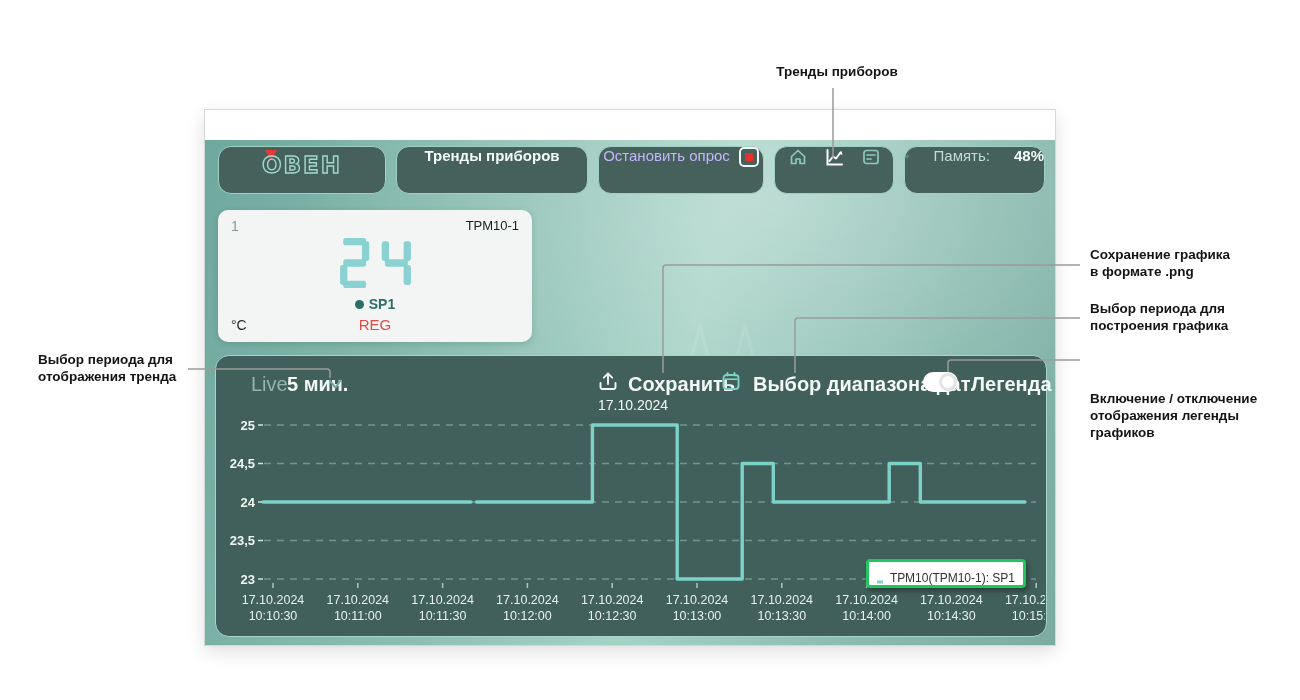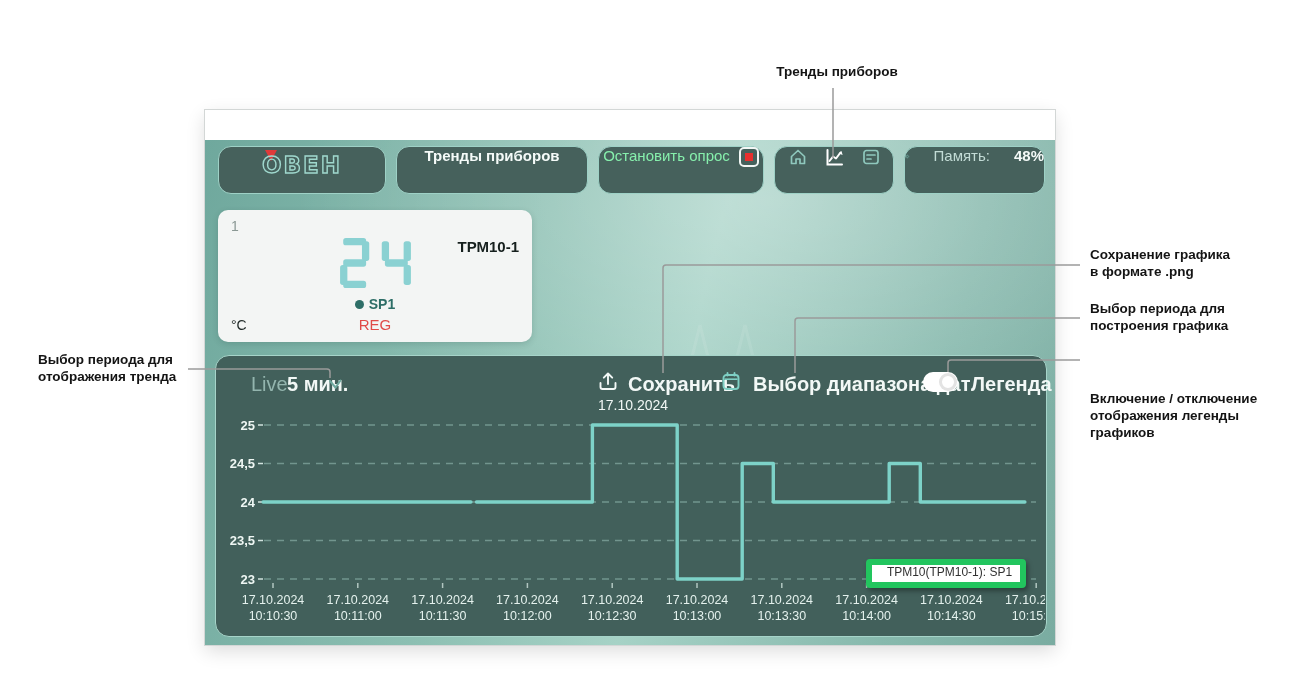--- a/index.html
+++ b/index.html
@@ -24,47 +24,47 @@
       linear-gradient(104deg,#6fa89d 0%,#8cbfb2 34%,#a6d2c6 55%,#87b9ad 82%,#7aaca1 100%);}
 
   
   .wm-circle{position:absolute;border:2px solid rgba(255,255,255,0.09);border-radius:50%;}
   .wm{opacity:0.09;}
 
   
   .tbtn{position:absolute;top:6px;height:48px;background:#46615c;border:1.5px solid #9ed1c6;border-radius:13px;
         box-sizing:border-box;display:flex;justify-content:center;gap:9px;}
   .tbtn .lbl{color:#f4faf8;font-weight:700;font-size:15px;}
-  .tbtn .lbl-muted{color:#86efac;font-weight:400;font-size:15px;}
+  .tbtn .lbl-muted{color:#c4b5fd;font-weight:400;font-size:15px;}
   .stop-ico{width:20px;height:20px;border:2px solid #f2f7f5;border-radius:5px;box-sizing:border-box;display:flex;align-items:center;justify-content:center;}
   .stop-ico i{display:block;width:8px;height:8px;background:#e8302e;}
 
   
   .card{position:absolute;left:13px;top:70px;width:314px;height:132px;background:#f3f5f4;border-radius:10px;
         box-shadow:0 2px 6px rgba(30,60,55,0.18);}
   .card .idx{position:absolute;left:13px;top:8px;font-size:14px;color:#8a9894;}
-  .card .model{position:absolute;right:13px;top:8px;font-size:15px;color:#16201e;font-weight:700;margin-top:20px;}
+  .card .model{position:absolute;right:13px;top:8px;font-size:13px;color:#16201e;font-weight:400;}
   .card .segwrap{position:absolute;left:0;top:28px;width:314px;text-align:center;}
   .card .sp{position:absolute;left:0;top:86px;width:314px;text-align:center;color:#2d6e67;font-size:14px;font-weight:700;}
   .card .sp .dot{display:inline-block;width:9px;height:9px;border-radius:50%;background:#2d6e67;margin-right:5px;}
   .card .unit{position:absolute;left:13px;bottom:9px;font-size:14px;color:#1d2725;}
   .card .status{position:absolute;left:0;bottom:9px;width:314px;text-align:center;color:#e04a47;font-weight:400;font-size:15px;}
 
   
   .panel{position:absolute;left:10px;top:215px;width:832px;height:282px;background:#42605b;
          border:1.5px solid #a6d4c9;border-radius:14px;box-sizing:border-box;}
   .panel .hdr-item{position:absolute;color:#f2f8f6;font-size:20px;font-weight:600;z-index:3;}
   #plot{position:absolute;left:0;top:0;width:829px;height:279px;z-index:1;}
 
   .toggle{position:absolute;width:35px;height:20px;background:#ffffff;border-radius:10px;z-index:3;cursor:pointer;}
   .toggle .knob{position:absolute;right:1px;top:1px;width:18px;height:18px;border-radius:50%;background:#fff;
                 box-shadow:inset 0 0 0 3px #e3e3e3;}
 
-  .legendbox{position:absolute;left:650px;top:203px;width:160px;height:29px;background:#ffffff;border:6px solid #22c55e;
-             border-radius:4px;box-sizing:border-box;display:flex;align-items:flex-start;gap:7px;padding:0 8px;
+  .legendbox{position:absolute;left:650px;top:203px;width:160px;height:29px;background:#ffffff;border:3px solid #22c55e;
+             border-radius:4px;box-sizing:border-box;display:flex;align-items:flex-end;gap:7px;padding:0 8px;
              box-shadow:2px 3px 5px rgba(0,0,0,0.35);z-index:3;}
   .legendbox .entry{font-size:12px;color:#313131;white-space:nowrap;}
 </style>
 </head>
 <body>
 
 <svg id="callout-lines">
   <path d="M833 88 L833 158" stroke="#9a9a9a" stroke-width="1.5" fill="none"></path>
   <path d="M188 369 L327 369 Q330 369 330 372 L330 378" stroke="#9a9a9a" stroke-width="1.5" fill="none"></path>
   <path d="M1080 265 L666 265 Q663 265 663 268 L663 373" stroke="#9a9a9a" stroke-width="1.5" fill="none"></path>

